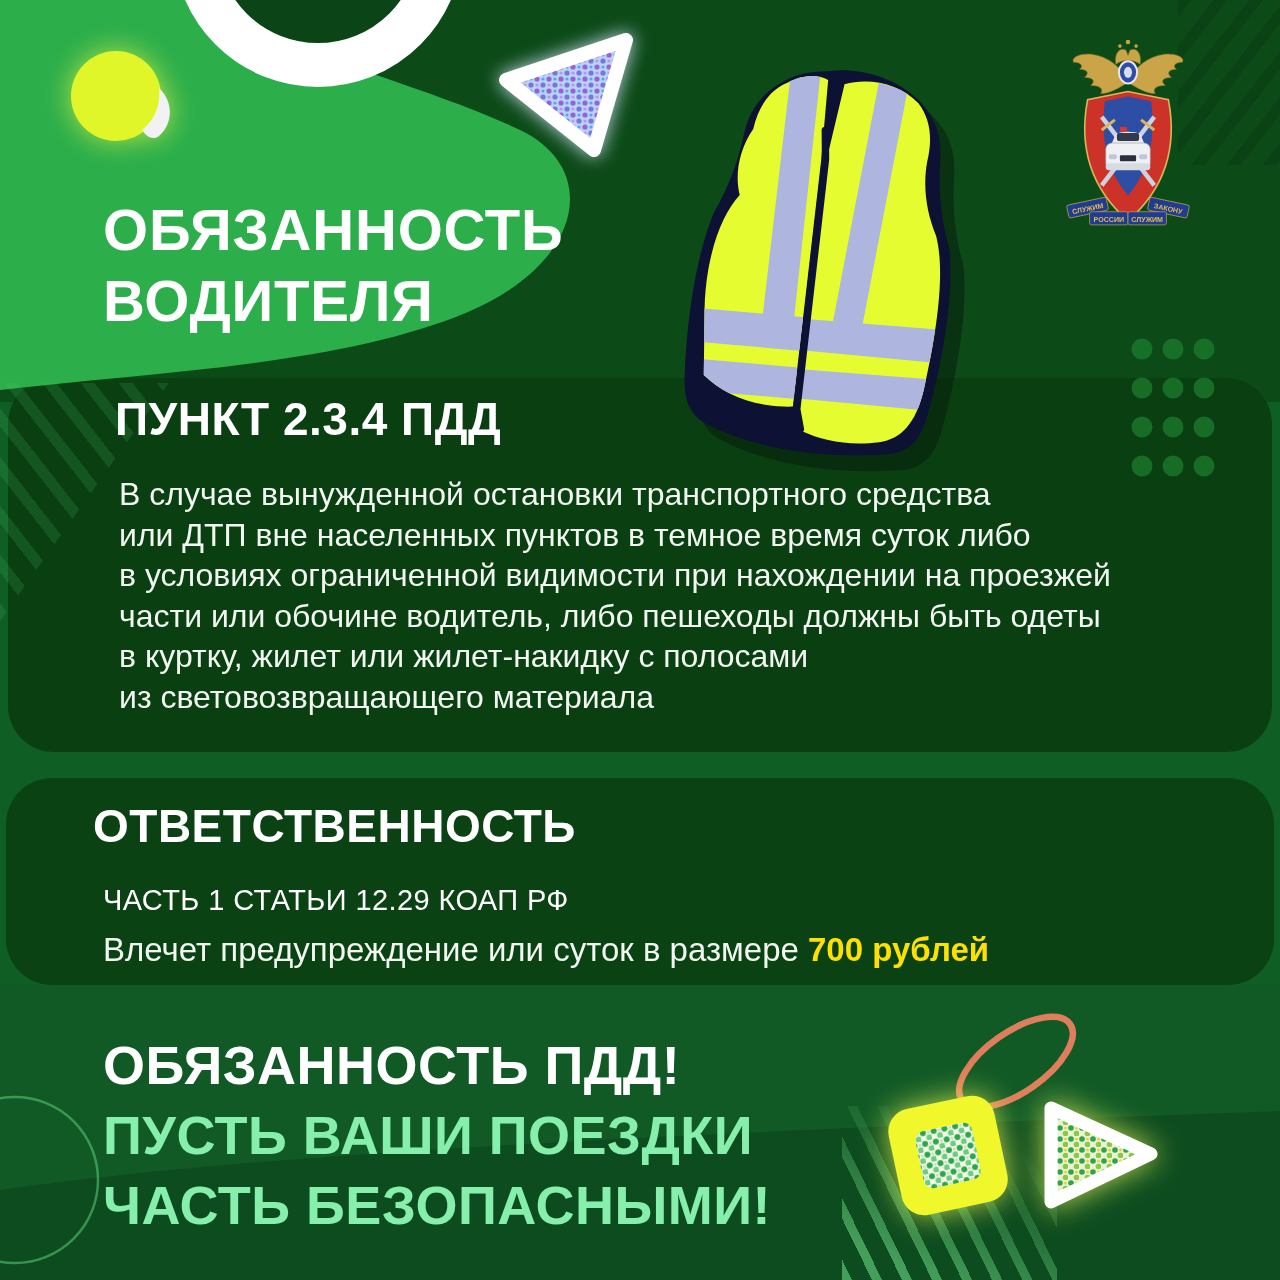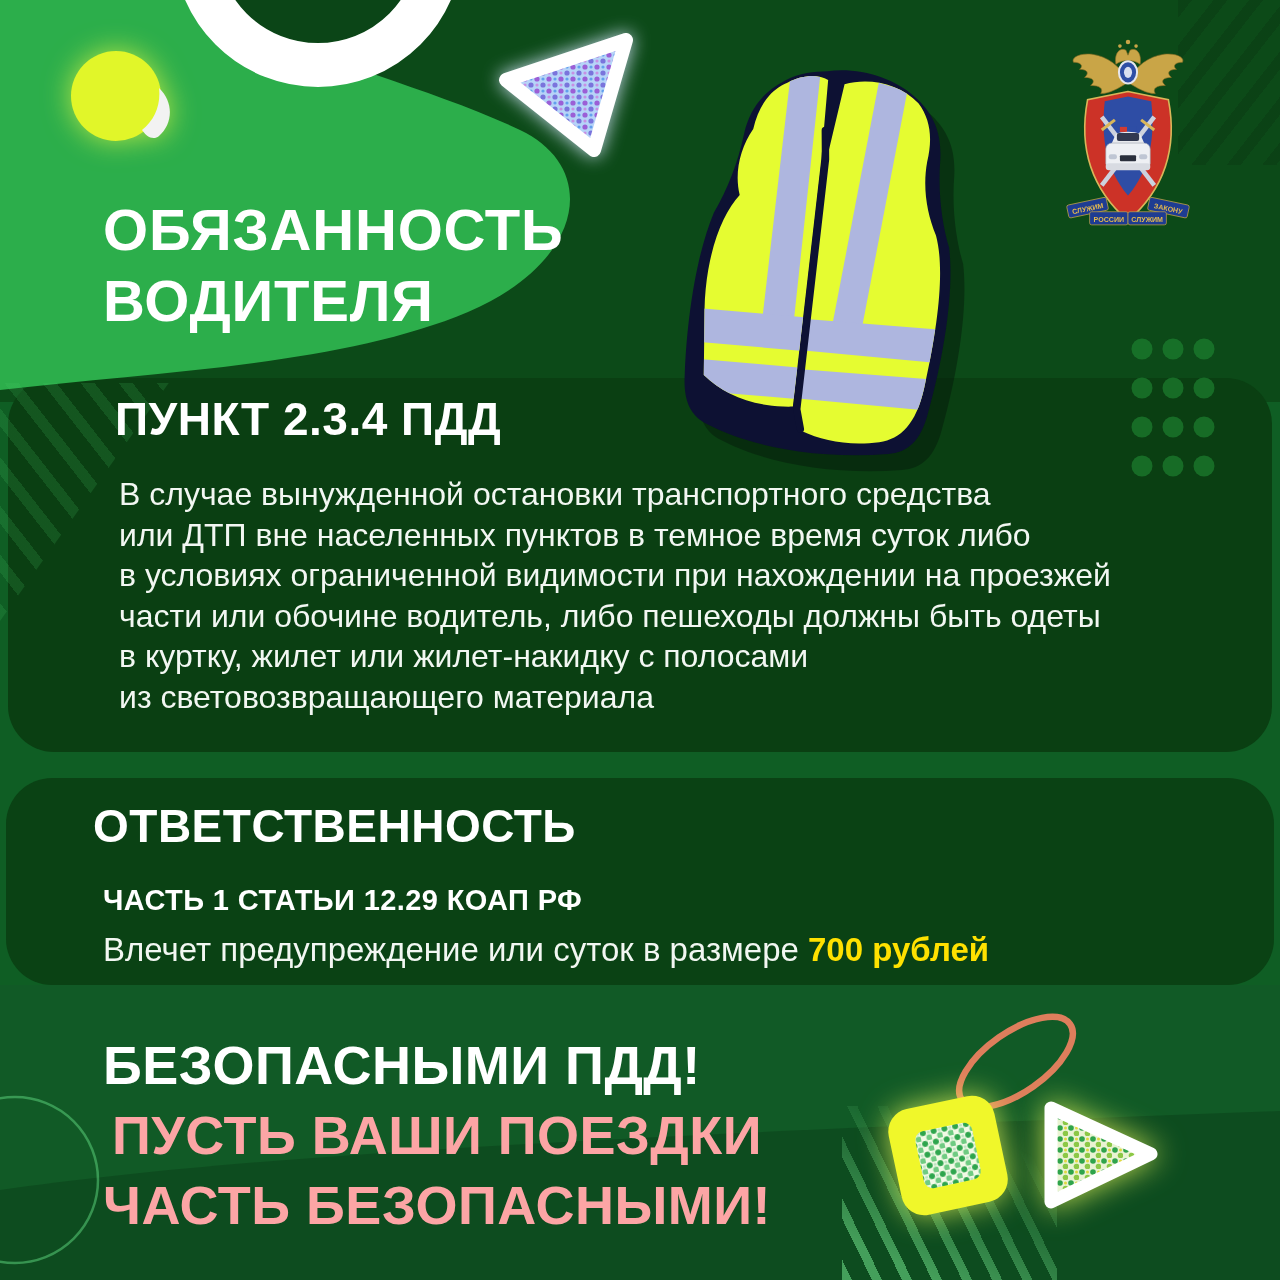--- a/index.html
+++ b/index.html
@@ -30,26 +30,26 @@
     -webkit-mask-image:linear-gradient(25deg,#000 15%,transparent 78%);
     mask-image:linear-gradient(25deg,#000 15%,transparent 78%);
   }
   
   .title{left:103px;top:194px;color:#FFFFFF;font-size:58px;font-weight:700;line-height:71px;letter-spacing:.8px;white-space:nowrap;}
   .h2{color:#FFFFFF;font-size:46px;font-weight:800;letter-spacing:.5px;white-space:nowrap;}
   .rule-heading{left:103px;top:392px;margin-left:12px;}
   .resp-heading{left:93px;top:799px;}
   .body-text{left:103px;top:474px;color:#F2F7F2;font-size:32px;line-height:40.5px;font-weight:400;margin-left:16px;}
   .body-text div{white-space:nowrap;}
-  .law-line{left:103px;top:884px;color:#FFFFFF;font-size:29px;font-weight:700;letter-spacing:.4px;white-space:nowrap;}
+  .law-line{left:103px;top:884px;color:#FFFFFF;font-size:29px;font-weight:400;letter-spacing:.4px;white-space:nowrap;}
   .penalty-line{left:103px;top:931px;color:#F2F7F2;font-size:33px;font-weight:400;white-space:nowrap;}
   .penalty-amount{color:#FFE100;font-weight:800;}
   .footer-text{left:103px;top:1030px;font-size:54px;font-weight:800;line-height:70px;letter-spacing:.5px;white-space:nowrap;}
   .footer-text .w{color:#FFFFFF;}
-  .footer-text .y{color:#fca5a5;text-align:center;}
+  .footer-text .y{color:#86efac;}
   
   .glow-yellow{filter:drop-shadow(0 0 14px rgba(230,250,70,.75));}
   .glow-white{filter:drop-shadow(0 0 9px rgba(215,230,255,.9));}
   .glow-soft-yellow{filter:drop-shadow(0 0 15px rgba(235,250,90,.8));}
   .vest-shadow{filter:drop-shadow(14px 16px 0 rgba(3,26,9,.5));}
 </style>
 </head>
 <body>
 
 <div class="poster">
@@ -247,18 +247,18 @@
 
   <div class="abs h2 resp-heading">ОТВЕТСТВЕННОСТЬ</div>
 
   <div class="abs law-line">ЧАСТЬ 1 СТАТЬИ 12.29 КОАП РФ</div>
 
   <div class="abs penalty-line">
     <span>Влечет предупреждение или суток в размере </span><span class="penalty-amount">700 рублей</span>
   </div>
 
   <div class="abs footer-text">
-    <div class="w">БЕЗОПАСНЫМИ ПДД!</div>
+    <div class="w">ОБЯЗАННОСТЬ ПДД!</div>
     <div class="y">ПУСТЬ ВАШИ ПОЕЗДКИ</div>
     <div class="y">ЧАСТЬ БЕЗОПАСНЫМИ!</div>
   </div>
 
 </div>
 
 </body></html>

